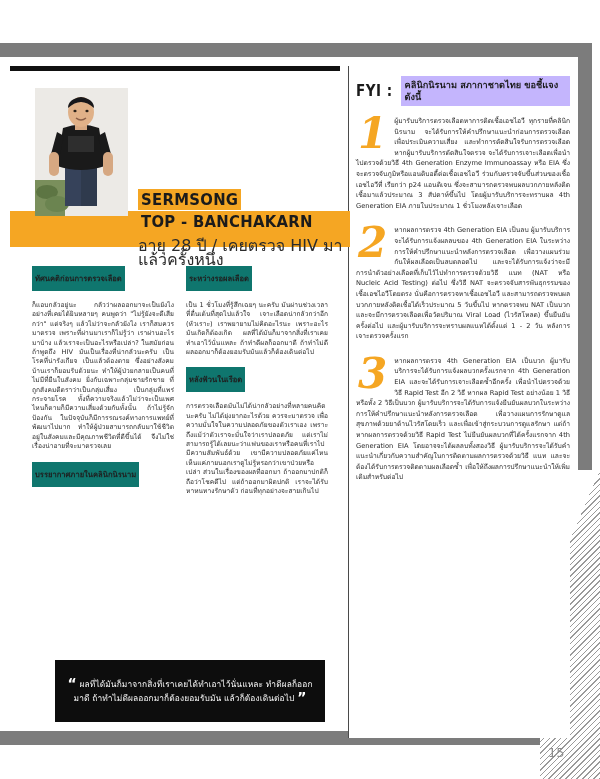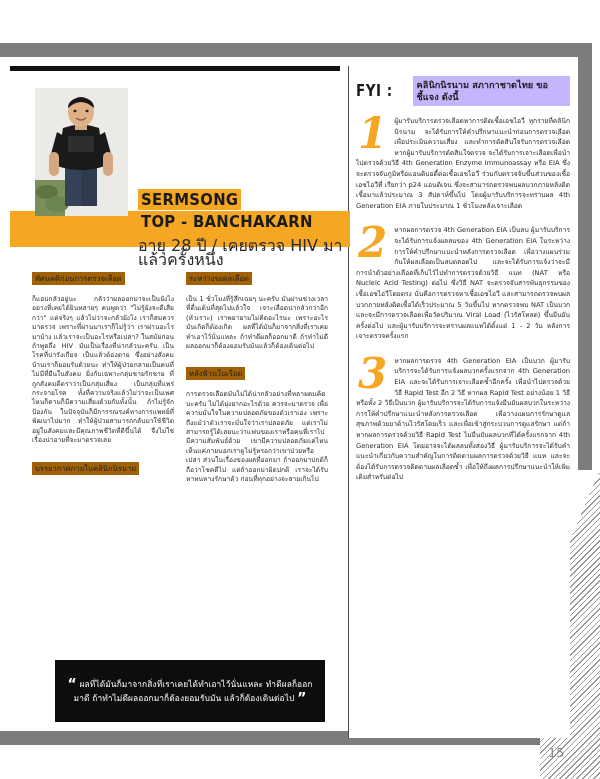--- a/index.html
+++ b/index.html
@@ -142,26 +142,26 @@
     top: 195px;
     width: 296px;
     display: flex;
     gap: 12px;
   }
   .col {
     width: 142px;
   }
   .sec-head {
     display: inline-block;
-    background: #a16207;
+    background: #0f766e;
     color: #1f1f1f;
     font-size: 7.6px;
-    font-weight: normal;
+    font-weight: bold;
     line-height: 11px;
-    padding: 1px 3px;
+    padding: 7px 3px;
     margin-bottom: 2px;
   }
   .sec-body {
     font-size: 6.6px;
     line-height: 9.4px;
     color: #2a2a2a;
     text-align: justify;
     margin: 8px 0 10px 0;
     letter-spacing: 0.05px;
   }
@@ -203,21 +203,21 @@
     height: 672px;
     background: #ffffff;
     border-left: 1.5px solid #4a4a4a;
     padding-left: 7px;
     box-sizing: border-box;
   }
 
   .fyi-head {
     display: flex;
     align-items: center;
-    gap: 20px;
+    gap: 8px;
     margin-top: 10px;
     margin-bottom: 10px;
   }
   .fyi-label {
     font-family: "DejaVu Sans Condensed", "Liberation Sans Narrow", "Liberation Sans", sans-serif;
     font-weight: bold;
     font-size: 15px;
     color: #1b1b1b;
     letter-spacing: 0.5px;
   }

